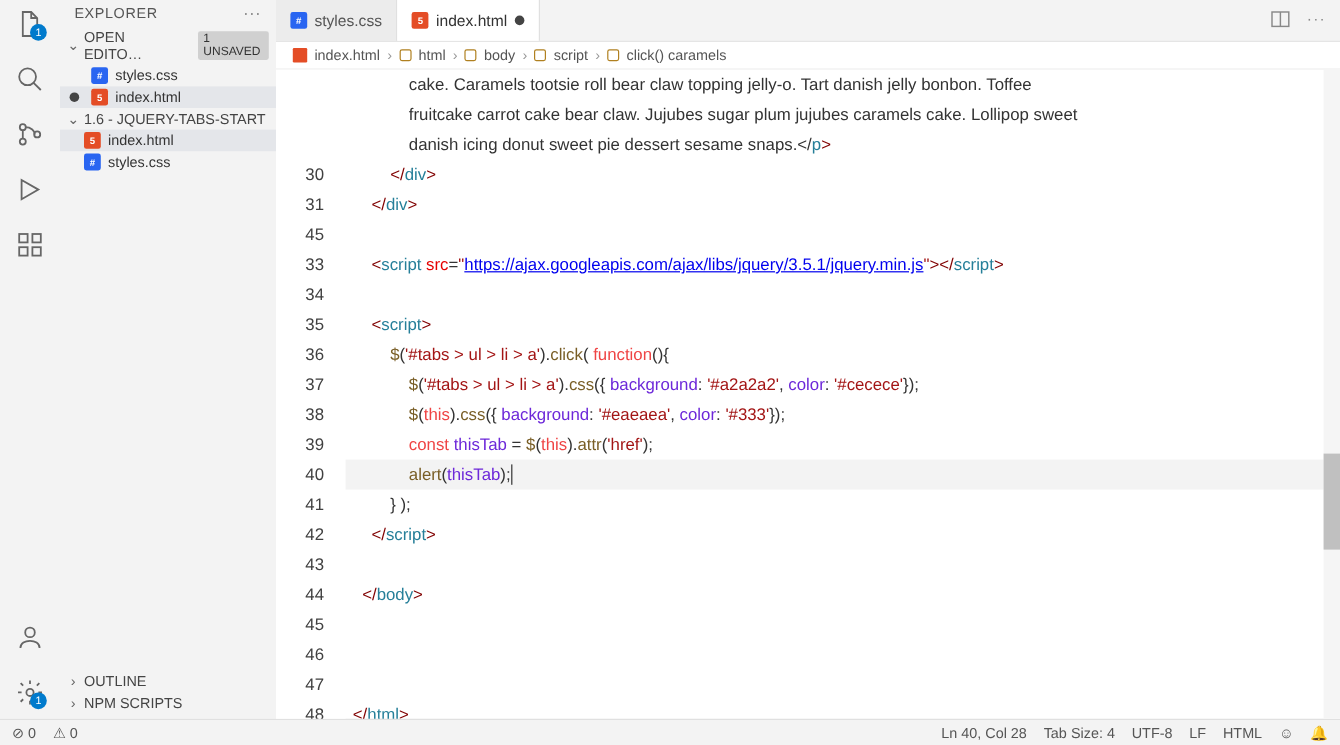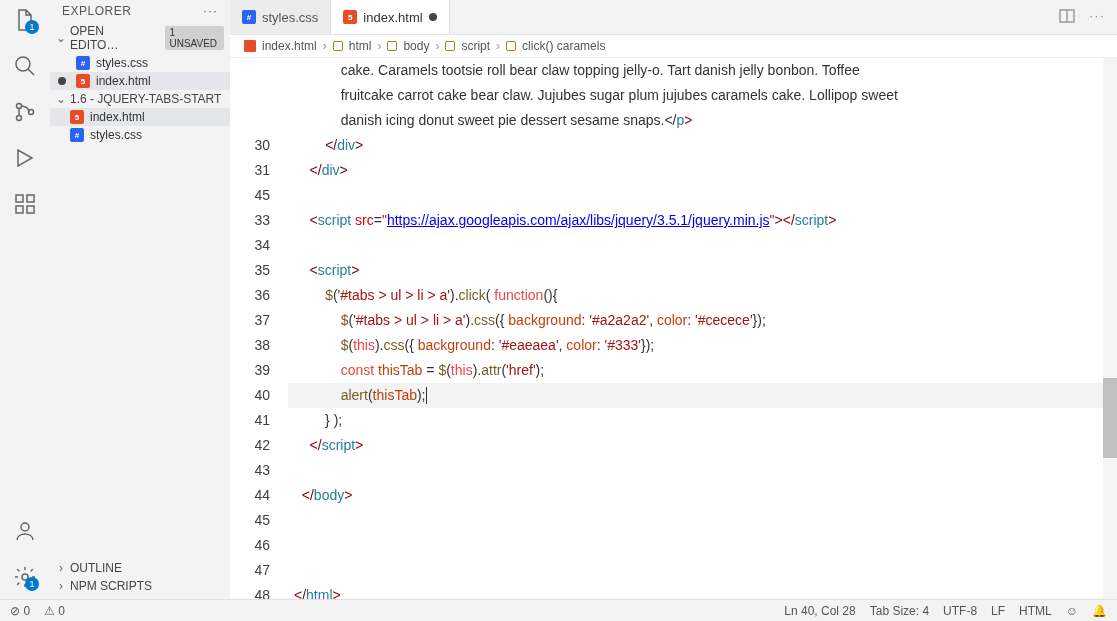--- a/index.html
+++ b/index.html
@@ -37,21 +37,21 @@
 .gutter div{height:25px}
 .lines{flex:1;white-space:pre;color:#333;position:relative}
 .lines .ln{height:25px;padding-left:6px}
 .hl{background:#f3f3f3}
 .minimap{position:absolute;right:0;top:0;width:14px;height:100%;background:#f5f5f5}
 .minimap-thumb{position:absolute;right:0;width:14px;background:#c0c0c0}
 .t-tag{color:#267f99}
 .t-brkt{color:#800000}
 .t-attr{color:#e50000}
 .t-str{color:#a31515}
-.t-blue{color:#c2410c}
+.t-blue{color:#6d28d9}
 .t-func{color:#795e26}
 .t-kw{color:#ef4444}
 .t-url{color:#0000ee;text-decoration:underline}
 .statusbar{height:22px;background:#f3f3f3;border-top:1px solid #e0e0e0;display:flex;align-items:center;font-size:12px;color:#555;padding:0 10px;gap:14px}
 .statusbar .right{margin-left:auto;display:flex;gap:14px}
 .sb-icon{font-size:12px}
 .cursor{display:inline-block;width:1px;height:17px;background:#333;vertical-align:middle;margin-bottom:2px}
 </style>
 </head>
 <body>

